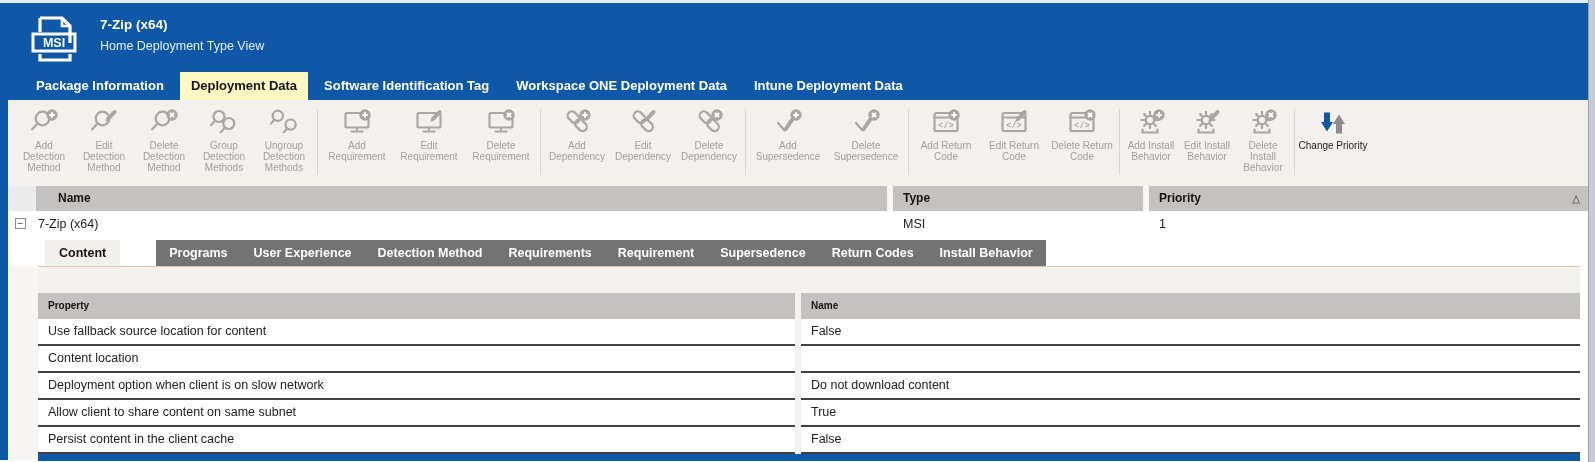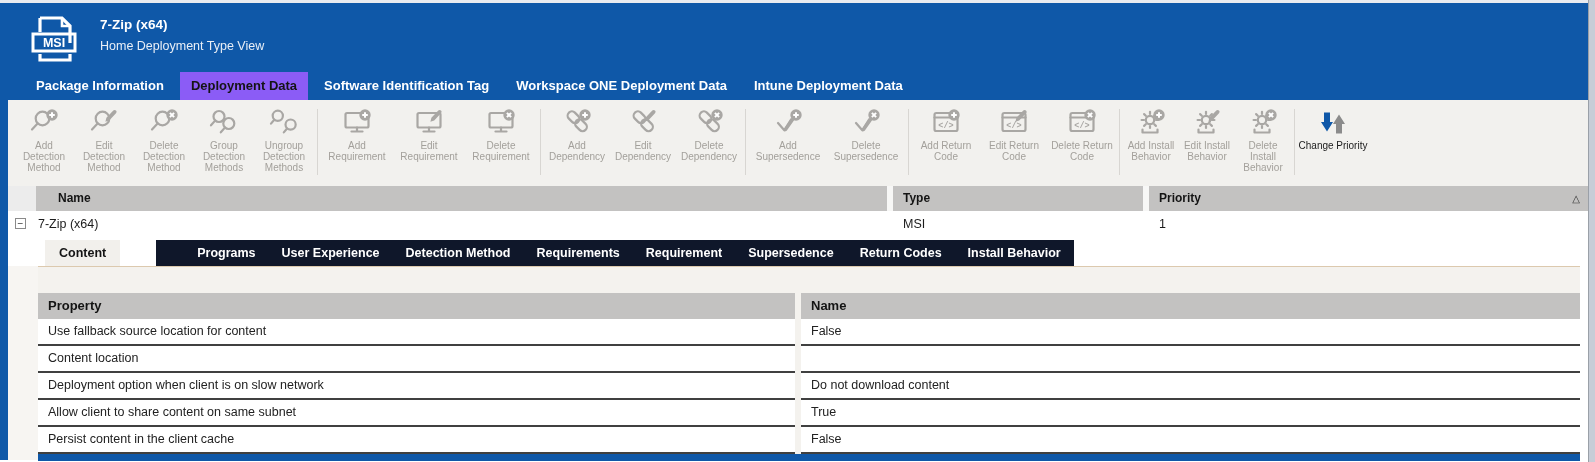--- a/index.html
+++ b/index.html
@@ -12,21 +12,21 @@
   .right-strip { position:absolute; right:0; top:0; width:7px; height:462px; background:#c7cdd7; border-left:1px solid #9aa0a8; }
 
   
   .header { position:absolute; left:8px; top:3px; width:1580px; height:97px; background:#0f58a8; }
   .app-icon { position:absolute; left:20px; top:12px; }
   .hd-title { position:absolute; left:92px; top:14px; color:#fff; font-size:13.5px; font-weight:bold; }
   .hd-sub   { position:absolute; left:92px; top:36px; color:#e8eef6; font-size:12.5px; }
 
   .main-tabs { position:absolute; left:17px; bottom:0; display:flex; align-items:flex-start; gap:5px; }
   .main-tab { height:27px; line-height:27px; padding:0 11px; color:#fff; font-size:13px; font-weight:bold; white-space:nowrap; cursor:default; }
-  .main-tab.active { background:#8b5cf6; color:#141414; height:28px; line-height:28px; }
+  .main-tab.active { background:#fef9c3; color:#141414; height:28px; line-height:28px; }
 
   
   .toolbar { position:absolute; left:8px; top:100px; width:1580px; height:86px; background:#f2f1ee;
              display:flex; align-items:flex-start; padding:7px 0 0 6px; }
   .tb-btn { display:flex; flex-direction:column; align-items:center; padding-top:1px; }
   .tb-icon { width:30px; height:30px; margin-bottom:2px; }
   .tb-label { font-size:10px; line-height:11px; text-align:center; color:#a3a09b; }
   .tb-btn.enabled .tb-label { color:#1b1b1b; }
   .w60{width:60px} .w72{width:72px} .w66{width:66px} .w78{width:78px} .w68{width:68px} .w56{width:56px} .wcp{width:70px}
   .tb-sep { width:1px; height:66px; background:#d8d6d2; margin:2px 3px 0 3px; flex:0 0 1px; }
@@ -46,30 +46,30 @@
   .grid-row > div { line-height:26px; }
   .expander { width:11px; height:11px; margin:7px 0 0 7px; border:1px solid #8a8a8a; background:#fff;
               font-size:10px; line-height:9px; text-align:center; color:#333; }
   .rcell-name { padding-left:2px; }
   .rcell-type, .rcell-priority { padding-left:10px; }
 
   
   .subtabs { position:absolute; left:45px; top:240px; height:35px; display:flex;gap:36px; }
   .subtab { height:26px; line-height:26px; font-size:12.5px; font-weight:bold; white-space:nowrap; cursor:default; }
   .subtab.active { background:#f2f0ec; color:#141414; padding:0 14px; }
-  .subtab-bluegroup { display:flex; background:#0f172a;padding-left:28px; }
+  .subtab-bluegroup { display:flex; background:#737373; }
   .subtab-bluegroup .subtab { color:#fff; padding:0 13px; }
 
   
   .panel-left-pad { position:absolute; left:8px; top:266px; width:30px; height:194px; background:#f7f5f2; }
   .panel { position:absolute; left:38px; top:266px; width:1542px; height:194px; background:#f4f2ee; border-top:1px solid #dcc9ae; }
   .ptable { position:absolute; left:0; top:26px; width:1542px; }
   .prow, .phead { display:grid; grid-template-columns:757px 6px 1fr; }
   .phead { height:26px; }
-  .phead .pcell { background:#c3c2c1; font-size:13px; font-weight:bold; color:#141414; line-height:26px; padding-left:10px; }
+  .phead .pcell { background:#c3c2c1; font-size:10px; font-weight:bold; color:#141414; line-height:26px; padding-left:10px; }
   .prow { height:27px; background:transparent; }
   .prow .pcell { background:#fff; font-size:12.5px; color:#222; line-height:25px; padding-left:10px;
                  border-bottom:2px solid #404040; white-space:nowrap; overflow:hidden; }
   .prow:last-of-type .pcell { border-bottom:none; }
   .pgap { background:#f4f2ee; }
   .pbottom { width:1542px; height:7px; background:#0f58a8; }
 </style>
 </head>
 <body>
 

